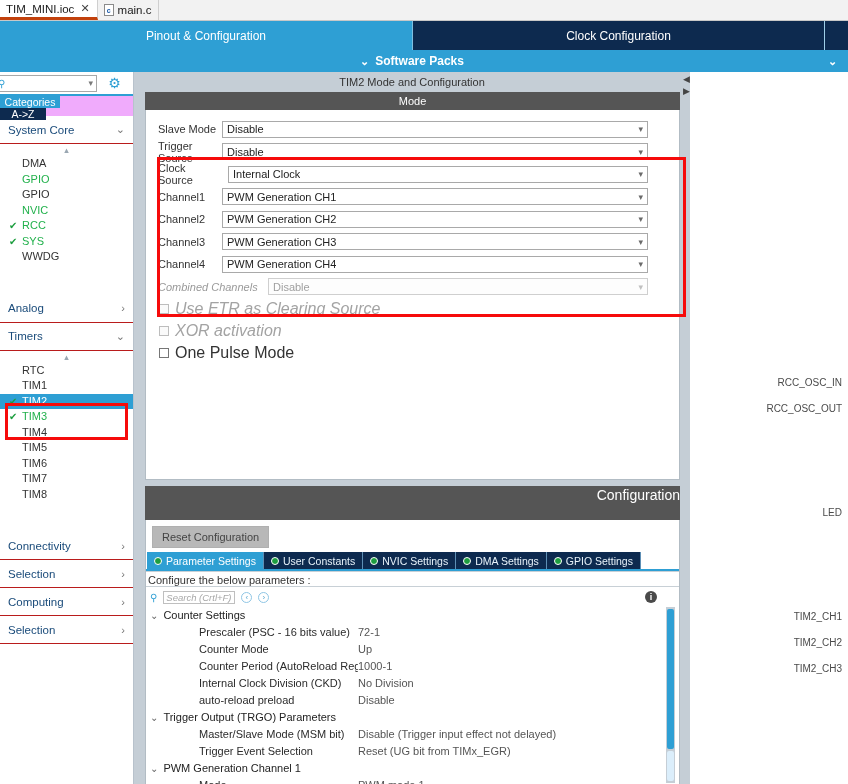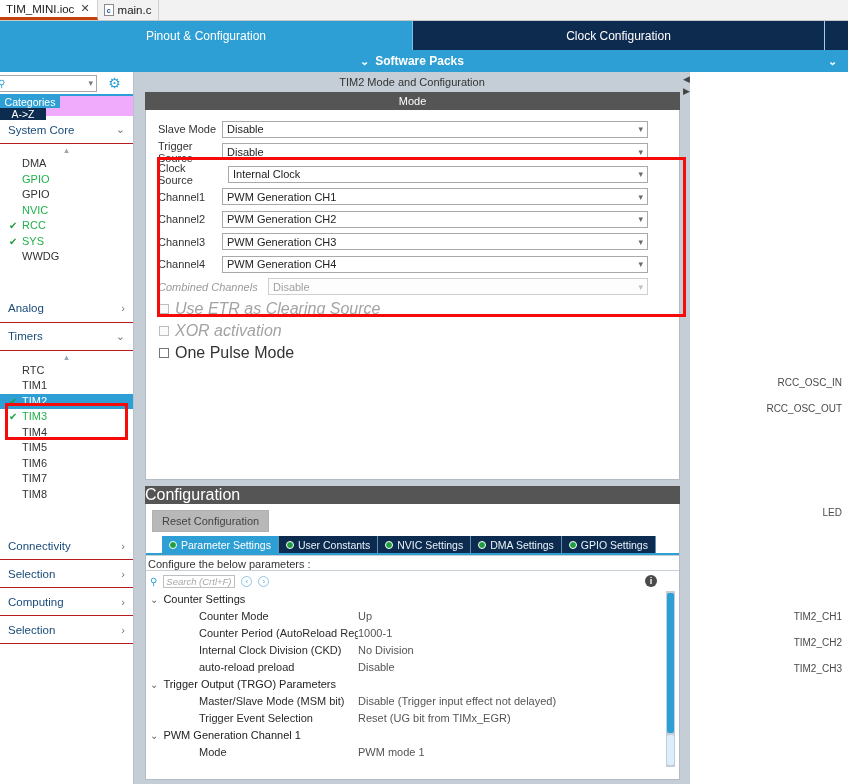--- a/index.html
+++ b/index.html
@@ -145,36 +145,36 @@
   .cbox {
     width: 10px; height: 10px; border: 1px solid #767676; background: #fff;
     display:inline-block;
   }
   .cbox.dis { border-color: #bdbdbd; background: #fafafa; }
   .ctext { font-size: 16px; color: #333; }
   .ctext.dis { color: #a3a3a3; font-style: italic; }
 
   
   .cfgTitle {
-    height: 18px; line-height: 18px; text-align: left;
-    background: #555555; color: #ffffff; font-size: 16px;
+    height: 34px; line-height: 18px; text-align: right;
+    background: #555555; color: #ffffff; font-size: 14px;
     margin: 6px 10px 0 11px;
   }
   .cfgBody {
     background: #ffffff; margin: 0 10px 0 11px;
     height: 276px; border: 1px solid #b2bcc4; border-top: none;
     position: relative; overflow: hidden;
   }
   .resetWrap { padding: 6px 0 4px 6px; }
   .resetBtn {
     display:inline-block; background: #b8b8b8; color: #444;
     border: 1px solid #b0b0b0; font-size: 11px;
     padding: 4px 9px;
   }
-  .cfgtabs { display: flex; height: 17px; padding-left: 16px; }
+  .cfgtabs { display: flex; height: 17px; padding-left: 1px; }
   .ctab {
     display:flex; align-items:center; gap:4px;
     font-size: 10.5px; color: #e8f3fa; padding: 0 7px;
     background: #0d2a4f; border-right: 1px solid #5e8fb5;
   }
   .ctab.act { background: #2e9fd4; color: #ffffff; }
   .dotok {
     width: 8px; height: 8px; border-radius: 50%;
     background: #1d9e3f; border: 1px solid #ffffff;
     display:inline-block; position:relative;
@@ -528,20 +528,24 @@
         <span class="infoIcon">i</span>
       </div>
 
       <div class="paramlist">
 
         <div class="prow pgroup">
           <span class="tw">⌄</span>
           <span>Counter Settings</span>
         </div>
         <div class="prow">
+          <span class="pname">Prescaler (PSC - 16 bits value)</span>
+          <span class="pval">72-1</span>
+        </div>
+        <div class="prow">
           <span class="pname">Counter Mode</span>
           <span class="pval">Up</span>
         </div>
         <div class="prow">
           <span class="pname">Counter Period (AutoReload Register - 16 b...</span>
           <span class="pval">1000-1</span>
         </div>
         <div class="prow">
           <span class="pname">Internal Clock Division (CKD)</span>
           <span class="pval">No Division</span>

